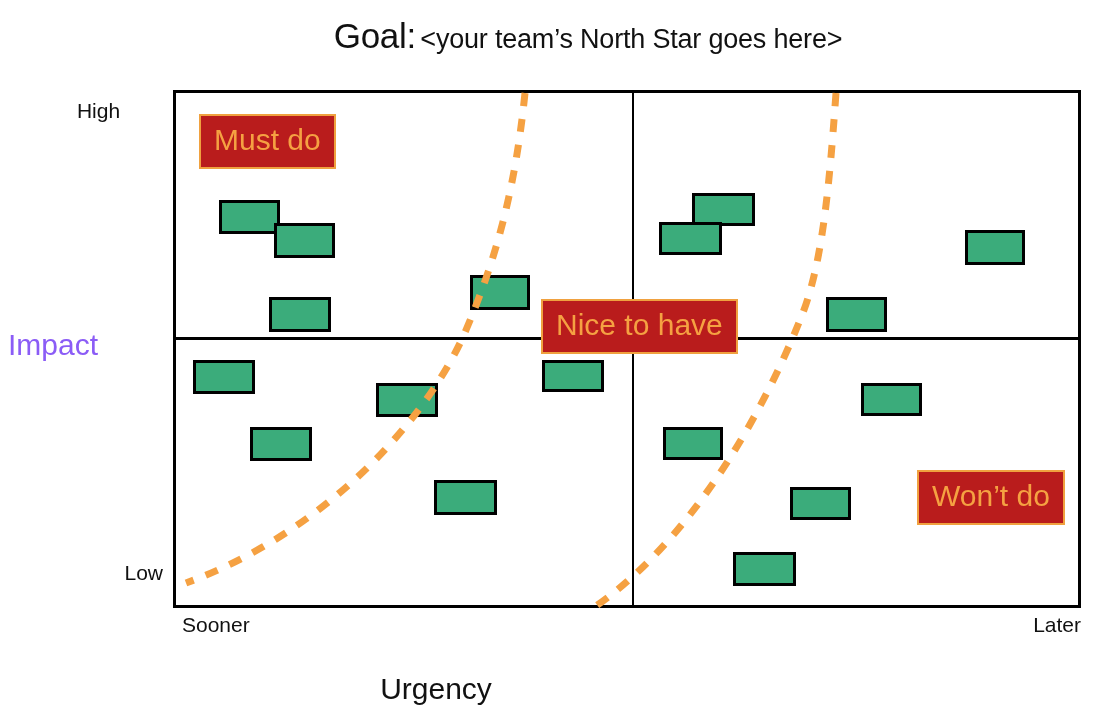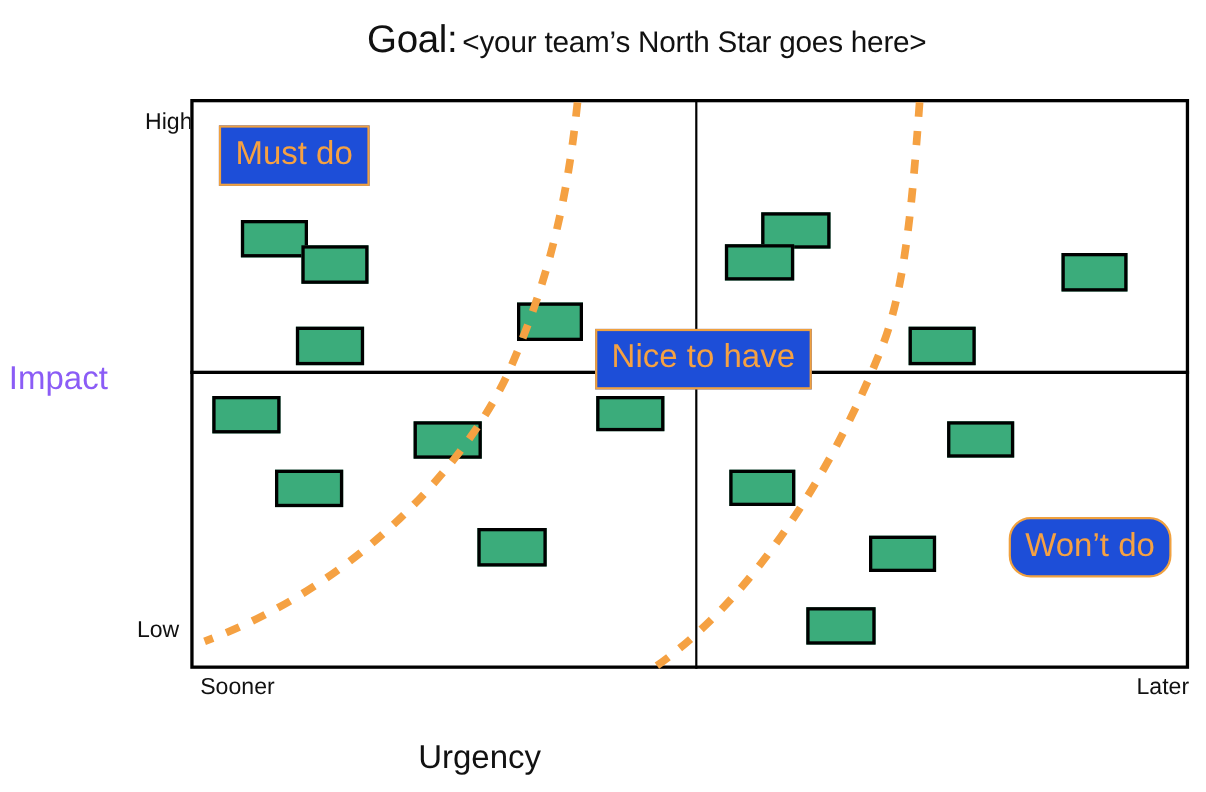--- a/index.html
+++ b/index.html
@@ -32,53 +32,53 @@
     position:absolute;left:8px;top:328px;width:150px;
     font-size:30px;color:#8b5cf6;text-align:left;
   }
   .axis-title-x{
     position:absolute;left:0;top:672px;width:872px;
     font-size:30px;color:#111;text-align:center;
   }
   .tick{
     position:absolute;font-size:21px;color:#111;white-space:nowrap;
   }
-  .tick-high{left:60px;top:99px;width:115px;text-align:right;}
+  .tick-high{left:41px;top:99px;width:115px;text-align:center;}
   .tick-low{left:48px;top:561px;width:115px;text-align:right;}
   .tick-sooner{left:182px;top:613px;text-align:center;}
   .tick-later{left:941px;top:613px;width:140px;text-align:right;}
 
   
   .frame{
     position:absolute;left:173px;top:90px;width:908px;height:518px;
     border:3px solid #000;box-sizing:border-box;background:#fff;
   }
   .divider-v{
     position:absolute;left:632px;top:90px;width:2px;height:518px;background:#000;
   }
   .divider-h{
     position:absolute;left:173px;top:337px;width:908px;height:3px;background:#000;
   }
 
   
   .qlabel{
     position:absolute;
     border:2px solid #F0A13F;
-    background:#1d4ed8;
+    background:#b91c1c;
     color:#F5A142;
     font-size:30px;
     line-height:1;
     padding:9px 13px 12px 13px;
     box-sizing:border-box;
     white-space:nowrap;
     z-index:6;
   }
   .qlabel-must{left:199px;top:114px;}
   .qlabel-nice{left:541px;top:299px;}
-  .qlabel-wont{left:917px;top:470px;border-radius:20px;}
+  .qlabel-wont{left:917px;top:470px;}
 
   
   .item{
     position:absolute;
     background:#3BAC7B;
     border:3px solid #000;
     box-sizing:border-box;
     z-index:4;
   }
 

